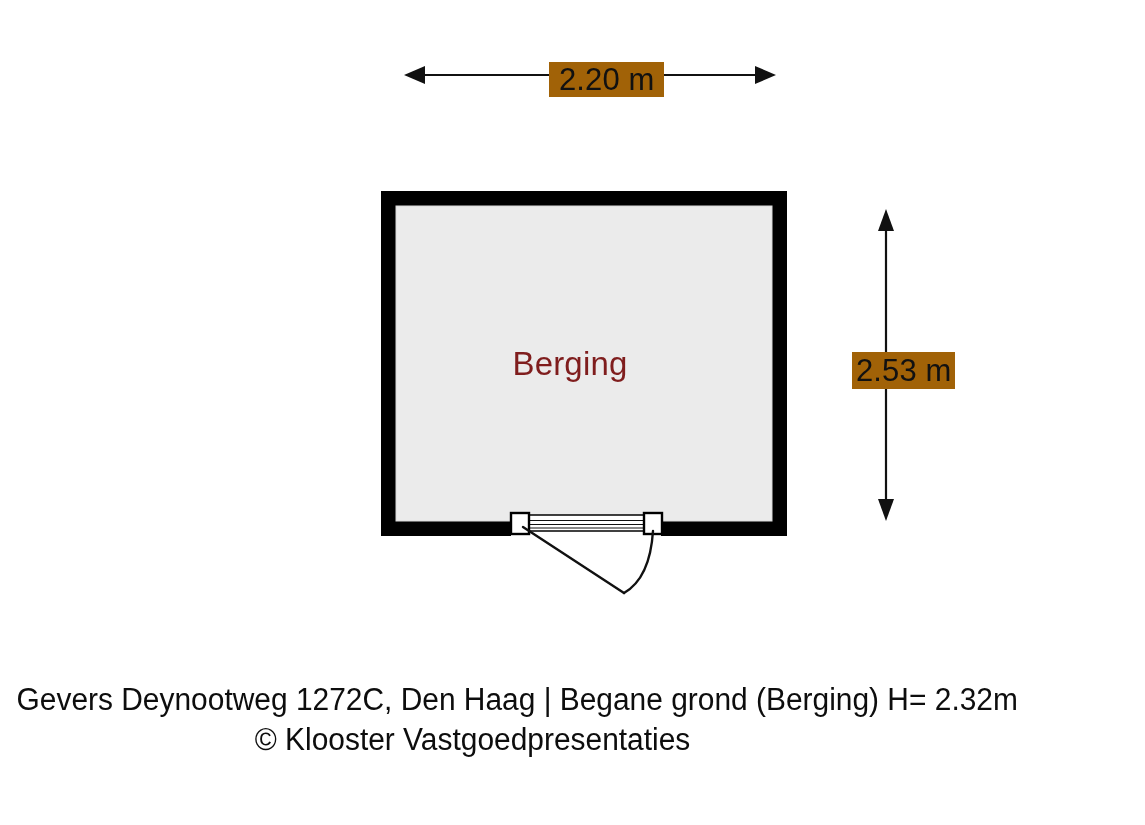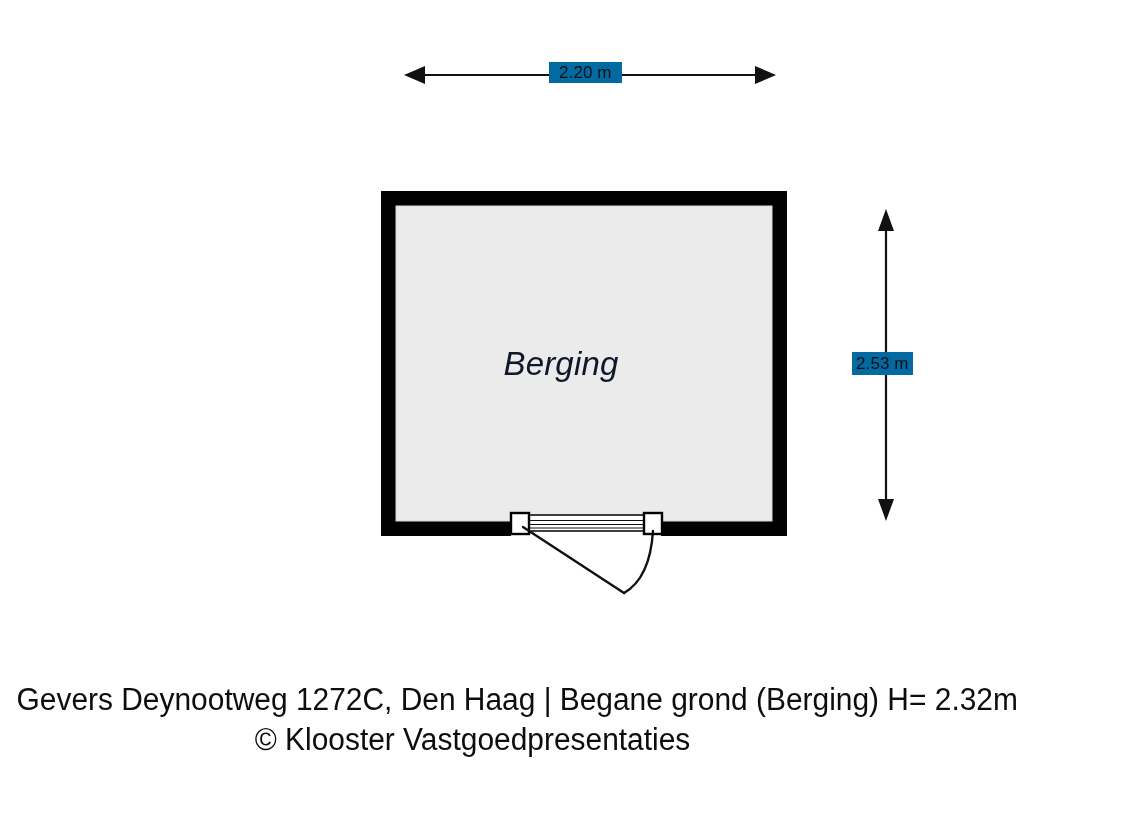--- a/index.html
+++ b/index.html
@@ -24,55 +24,54 @@
     left: 0;
     top: 0;
     width: 1145px;
     height: 825px;
   }
 
   
   .dim-label {
     position: absolute;
     font-family: "Liberation Sans", "DejaVu Sans", sans-serif;
-    font-size: 17px;
+    font-size: 31px;
     font-weight: 400;
     color: #111111;
-    background: #0369a1;
+    background: #a16207;
     white-space: nowrap;
     letter-spacing: 0.1px;
     line-height: 1;
   }
 
   #dim-top-label {
     left: 549px;
     top: 62px;
     padding: 2px 10px;
   }
 
   #dim-right-label {
     left: 852px;
     top: 352px;
     padding: 3px 4px;
   }
 
   
   #room-label-berging {
     position: absolute;
-    left: 358px;
+    left: 367px;
     top: 346px;
     width: 406px;
     text-align: center;
     font-family: "Liberation Sans", "DejaVu Sans", sans-serif;
     font-size: 33px;
     font-weight: 400;
-    color: #0f172a;
+    color: #7f1d1d;
     letter-spacing: 0.2px;
     line-height: 1.1;
-    font-style: italic;
   }
 
   
   #caption-block {
     position: absolute;
     left: 0;
     top: 680px;
     width: 945px;
     text-align: center;
   }

